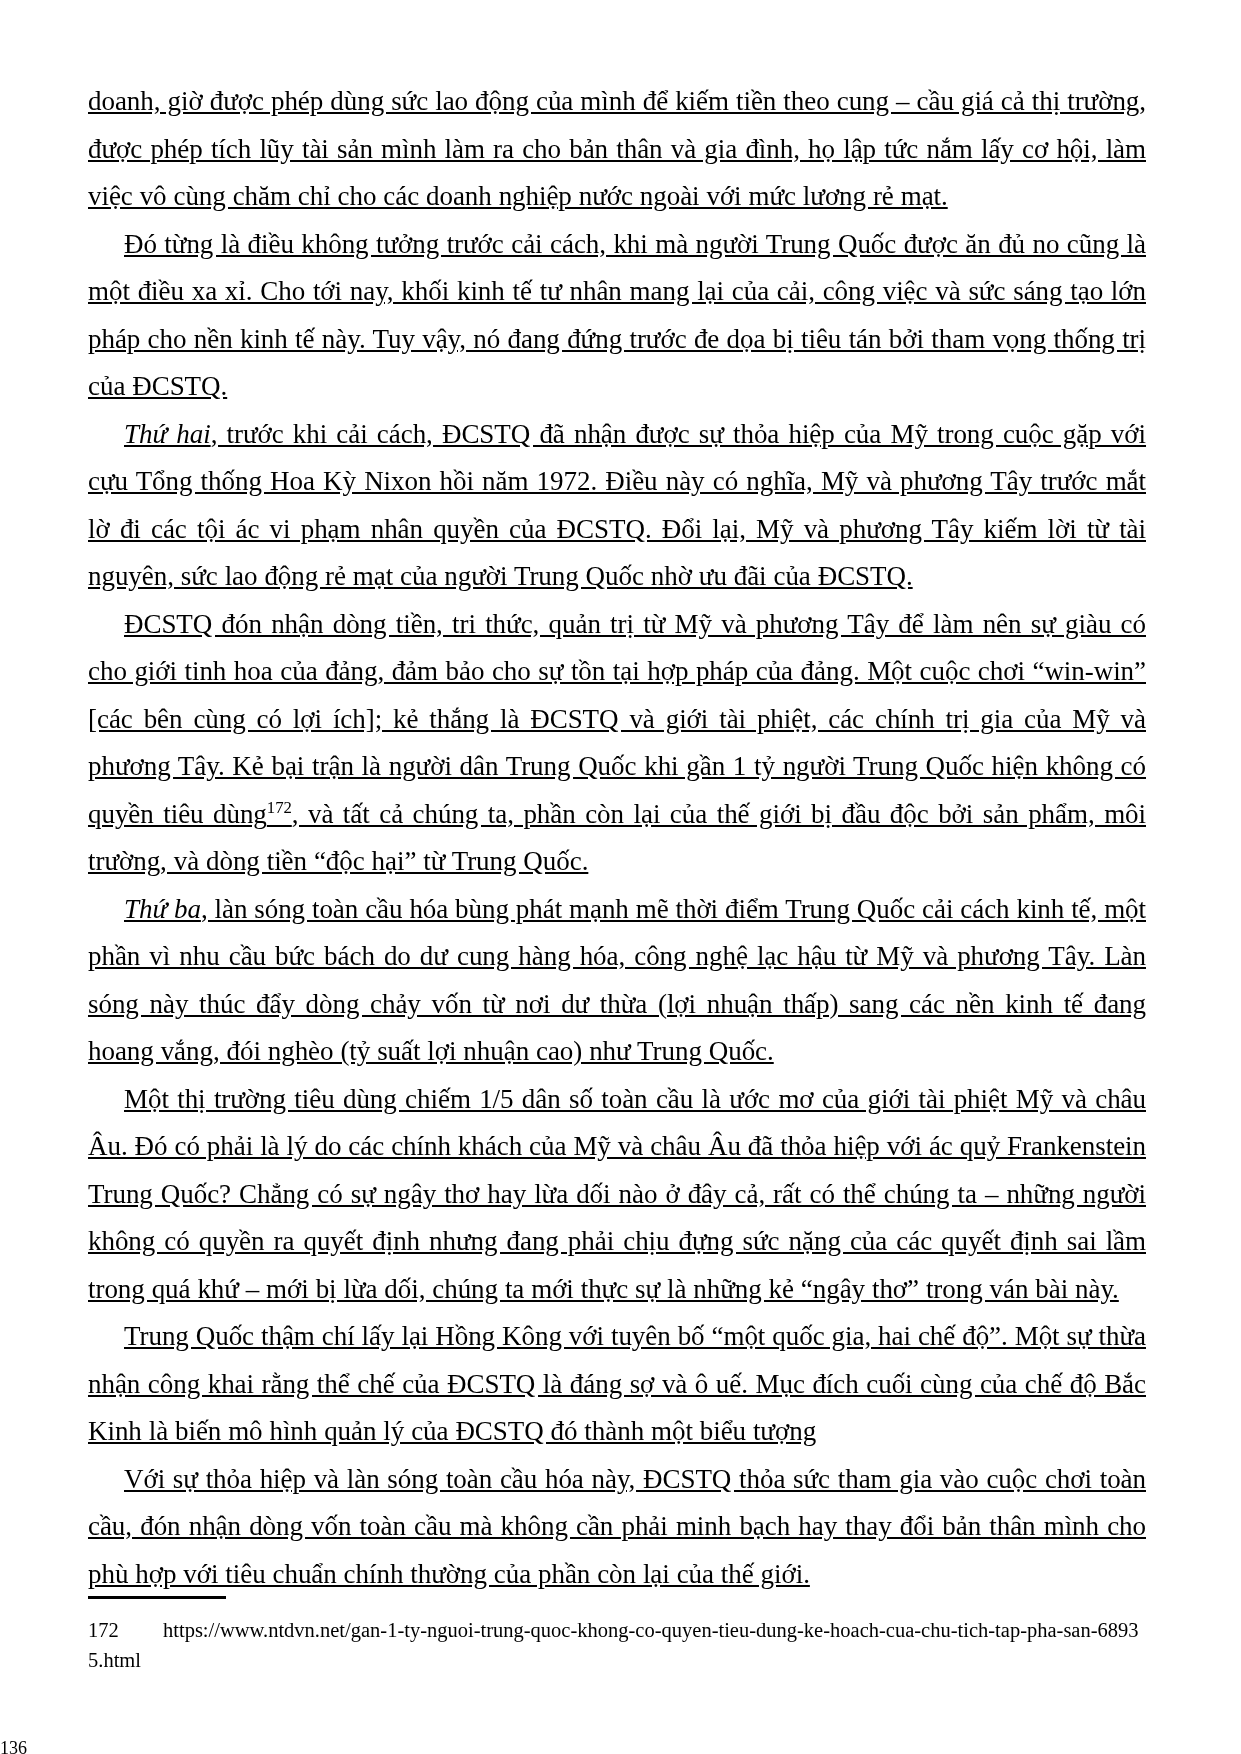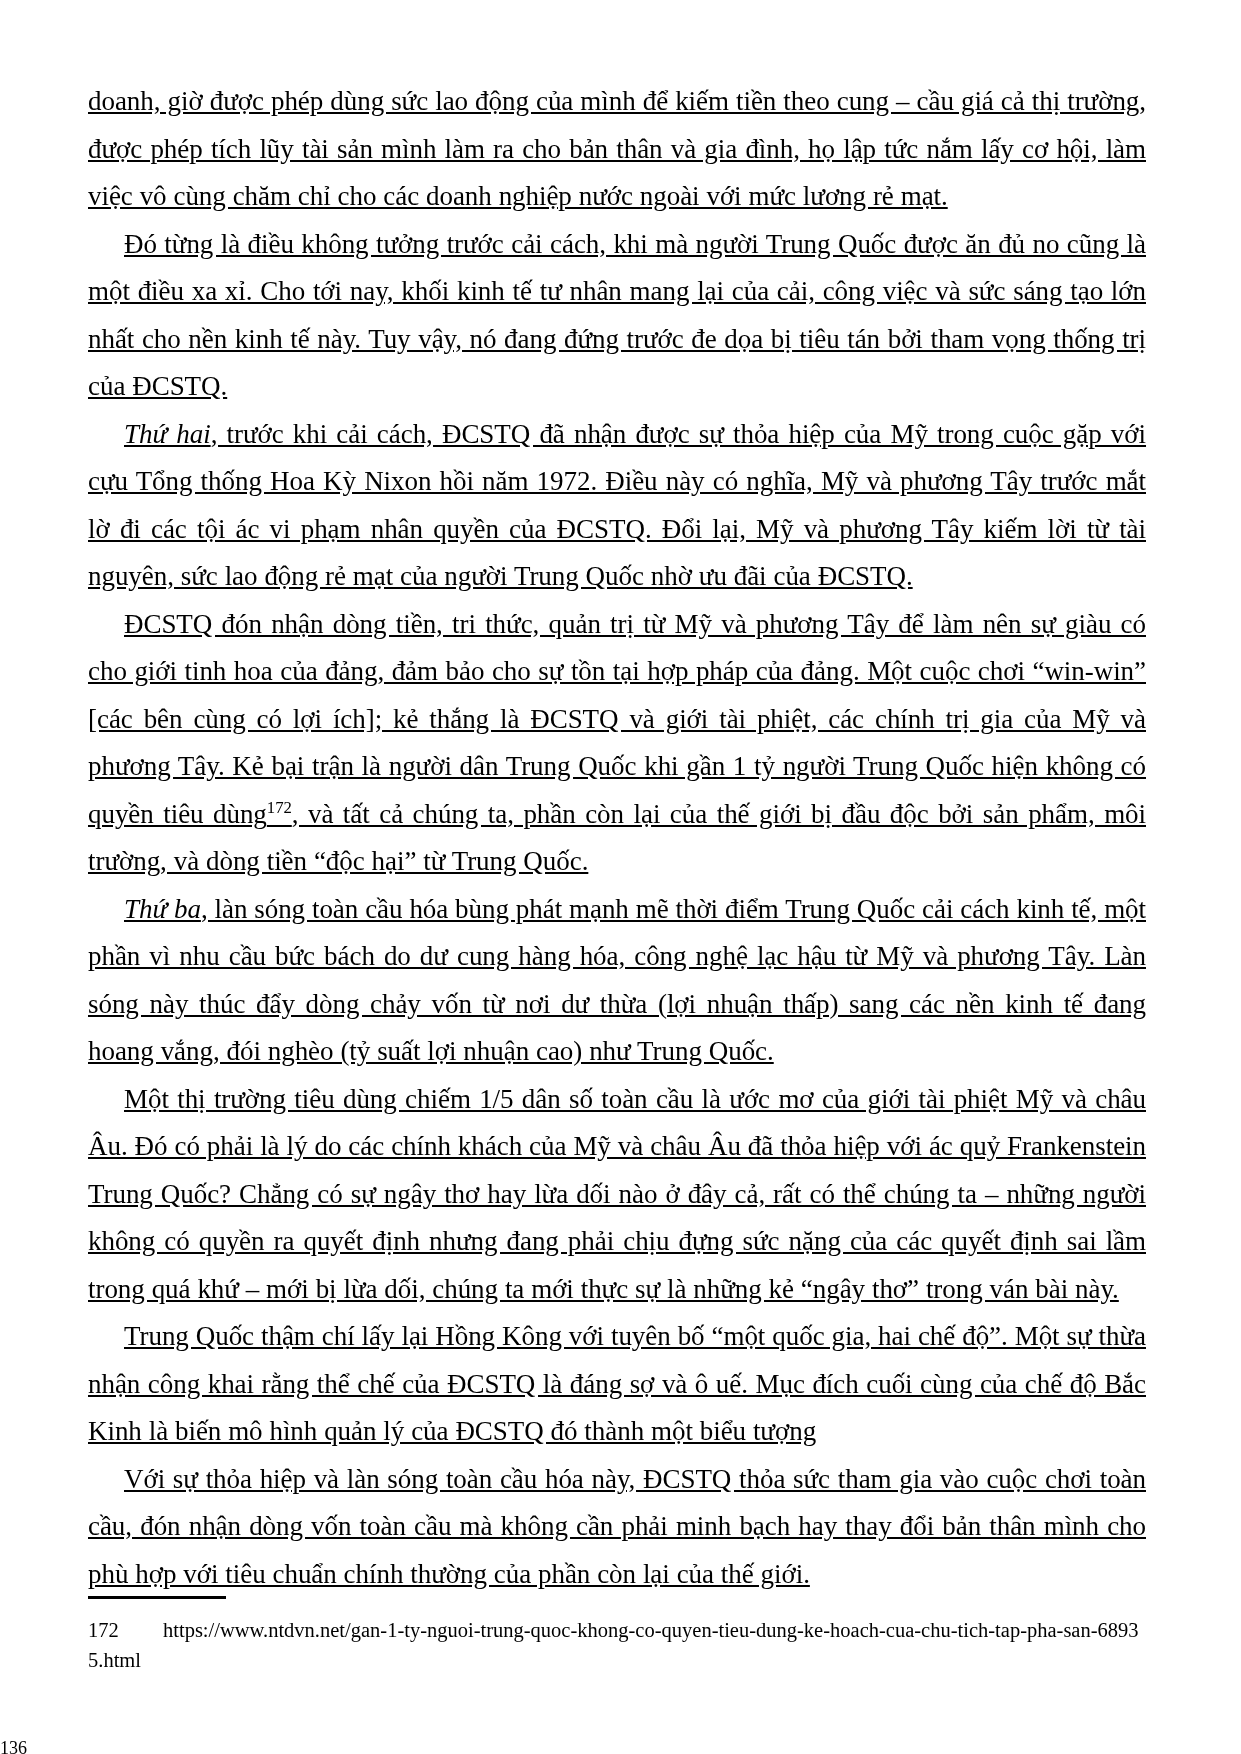--- a/index.html
+++ b/index.html
@@ -84,21 +84,21 @@
 </style>
 </head>
 <body>
 
 <div class="page">
 
   <div class="content">
 
     <p class="para no-indent"><span>doanh, giờ được phép dùng sức lao động của mình để kiếm tiền theo cung – cầu giá cả thị trường, được phép tích lũy tài sản mình làm ra cho bản thân và gia đình, họ lập tức nắm lấy cơ hội, làm việc vô cùng chăm chỉ cho các doanh nghiệp nước ngoài với mức lương rẻ mạt.</span></p>
 
-    <p class="para"><span>Đó từng là điều không tưởng trước cải cách, khi mà người Trung Quốc được ăn đủ no cũng là một điều xa xỉ. Cho tới nay, khối kinh tế tư nhân mang lại của cải, công việc và sức sáng tạo lớn nhất cho nền kinh tế này. Tuy vậy, nó đang đứng trước đe dọa bị tiêu tán bởi tham vọng thống trị của ĐCSTQ.</span></p>
+    <p class="para"><span>Đó từng là điều không tưởng trước cải cách, khi mà người Trung Quốc được ăn đủ no cũng là một điều xa xỉ. Cho tới nay, khối kinh tế tư nhân mang lại của cải, công việc và sức sáng tạo lớn pháp cho nền kinh tế này. Tuy vậy, nó đang đứng trước đe dọa bị tiêu tán bởi tham vọng thống trị của ĐCSTQ.</span></p>
 
     <p class="para"><span class="em">Thứ hai</span><span>, trước khi cải cách, ĐCSTQ đã nhận được sự thỏa hiệp của Mỹ trong cuộc gặp với cựu Tổng thống Hoa Kỳ Nixon hồi năm 1972. Điều này có nghĩa, Mỹ và phương Tây trước mắt lờ đi các tội ác vi phạm nhân quyền của ĐCSTQ. Đổi lại, Mỹ và phương Tây kiếm lời từ tài nguyên, sức lao động rẻ mạt của người Trung Quốc nhờ ưu đãi của ĐCSTQ.</span></p>
 
     <p class="para"><span>ĐCSTQ đón nhận dòng tiền, tri thức, quản trị từ Mỹ và phương Tây để làm nên sự giàu có cho giới tinh hoa của đảng, đảm bảo cho sự tồn tại hợp pháp của đảng. Một cuộc chơi “win-win” [các bên cùng có lợi ích]; kẻ thắng là ĐCSTQ và giới tài phiệt, các chính trị gia của Mỹ và phương Tây. Kẻ bại trận là người dân Trung Quốc khi gần 1 tỷ người Trung Quốc hiện không có quyền tiêu dùng</span><sup class="fn-ref">172</sup><span>, và tất cả chúng ta, phần còn lại của thế giới bị đầu độc bởi sản phẩm, môi trường, và dòng tiền “độc hại” từ Trung Quốc.</span></p>
 
     <p class="para"><span class="em">Thứ ba</span><span>, làn sóng toàn cầu hóa bùng phát mạnh mẽ thời điểm Trung Quốc cải cách kinh tế, một phần vì nhu cầu bức bách do dư cung hàng hóa, công nghệ lạc hậu từ Mỹ và phương Tây. Làn sóng này thúc đẩy dòng chảy vốn từ nơi dư thừa (lợi nhuận thấp) sang các nền kinh tế đang hoang vắng, đói nghèo (tỷ suất lợi nhuận cao) như Trung Quốc.</span></p>
 
     <p class="para"><span>Một thị trường tiêu dùng chiếm 1/5 dân số toàn cầu là ước mơ của giới tài phiệt Mỹ và châu Âu. Đó có phải là lý do các chính khách của Mỹ và châu Âu đã thỏa hiệp với ác quỷ Frankenstein Trung Quốc? Chẳng có sự ngây thơ hay lừa dối nào ở đây cả, rất có thể chúng ta – những người không có quyền ra quyết định nhưng đang phải chịu đựng sức nặng của các quyết định sai lầm trong quá khứ – mới bị lừa dối, chúng ta mới thực sự là những kẻ “ngây thơ” trong ván bài này.</span></p>
 
     <p class="para"><span>Trung Quốc thậm chí lấy lại Hồng Kông với tuyên bố “một quốc gia, hai chế độ”. Một sự thừa nhận công khai rằng thể chế của ĐCSTQ là đáng sợ và ô uế. Mục đích cuối cùng của chế độ Bắc Kinh là biến mô hình quản lý của ĐCSTQ đó thành một biểu tượng</span></p>

